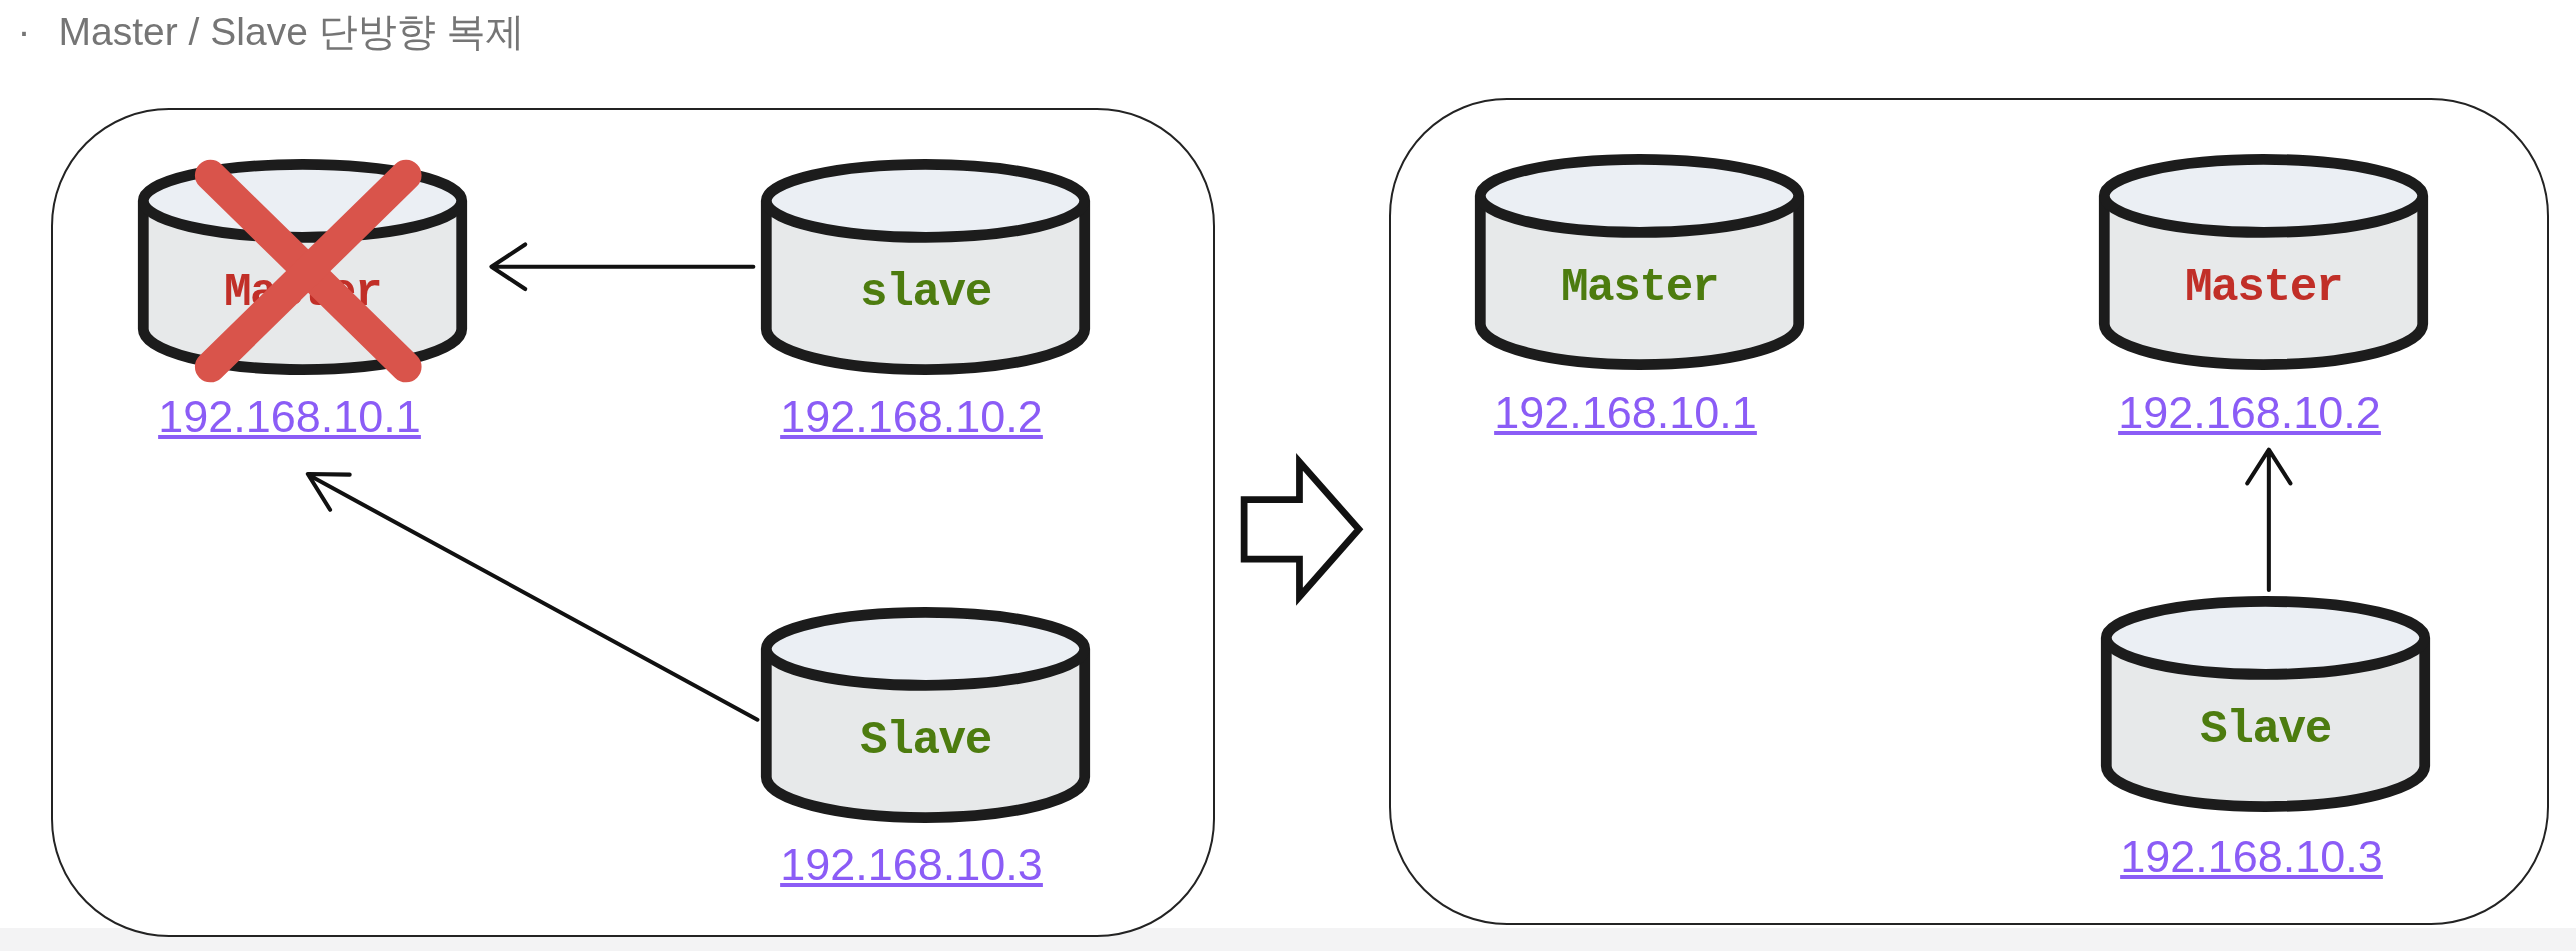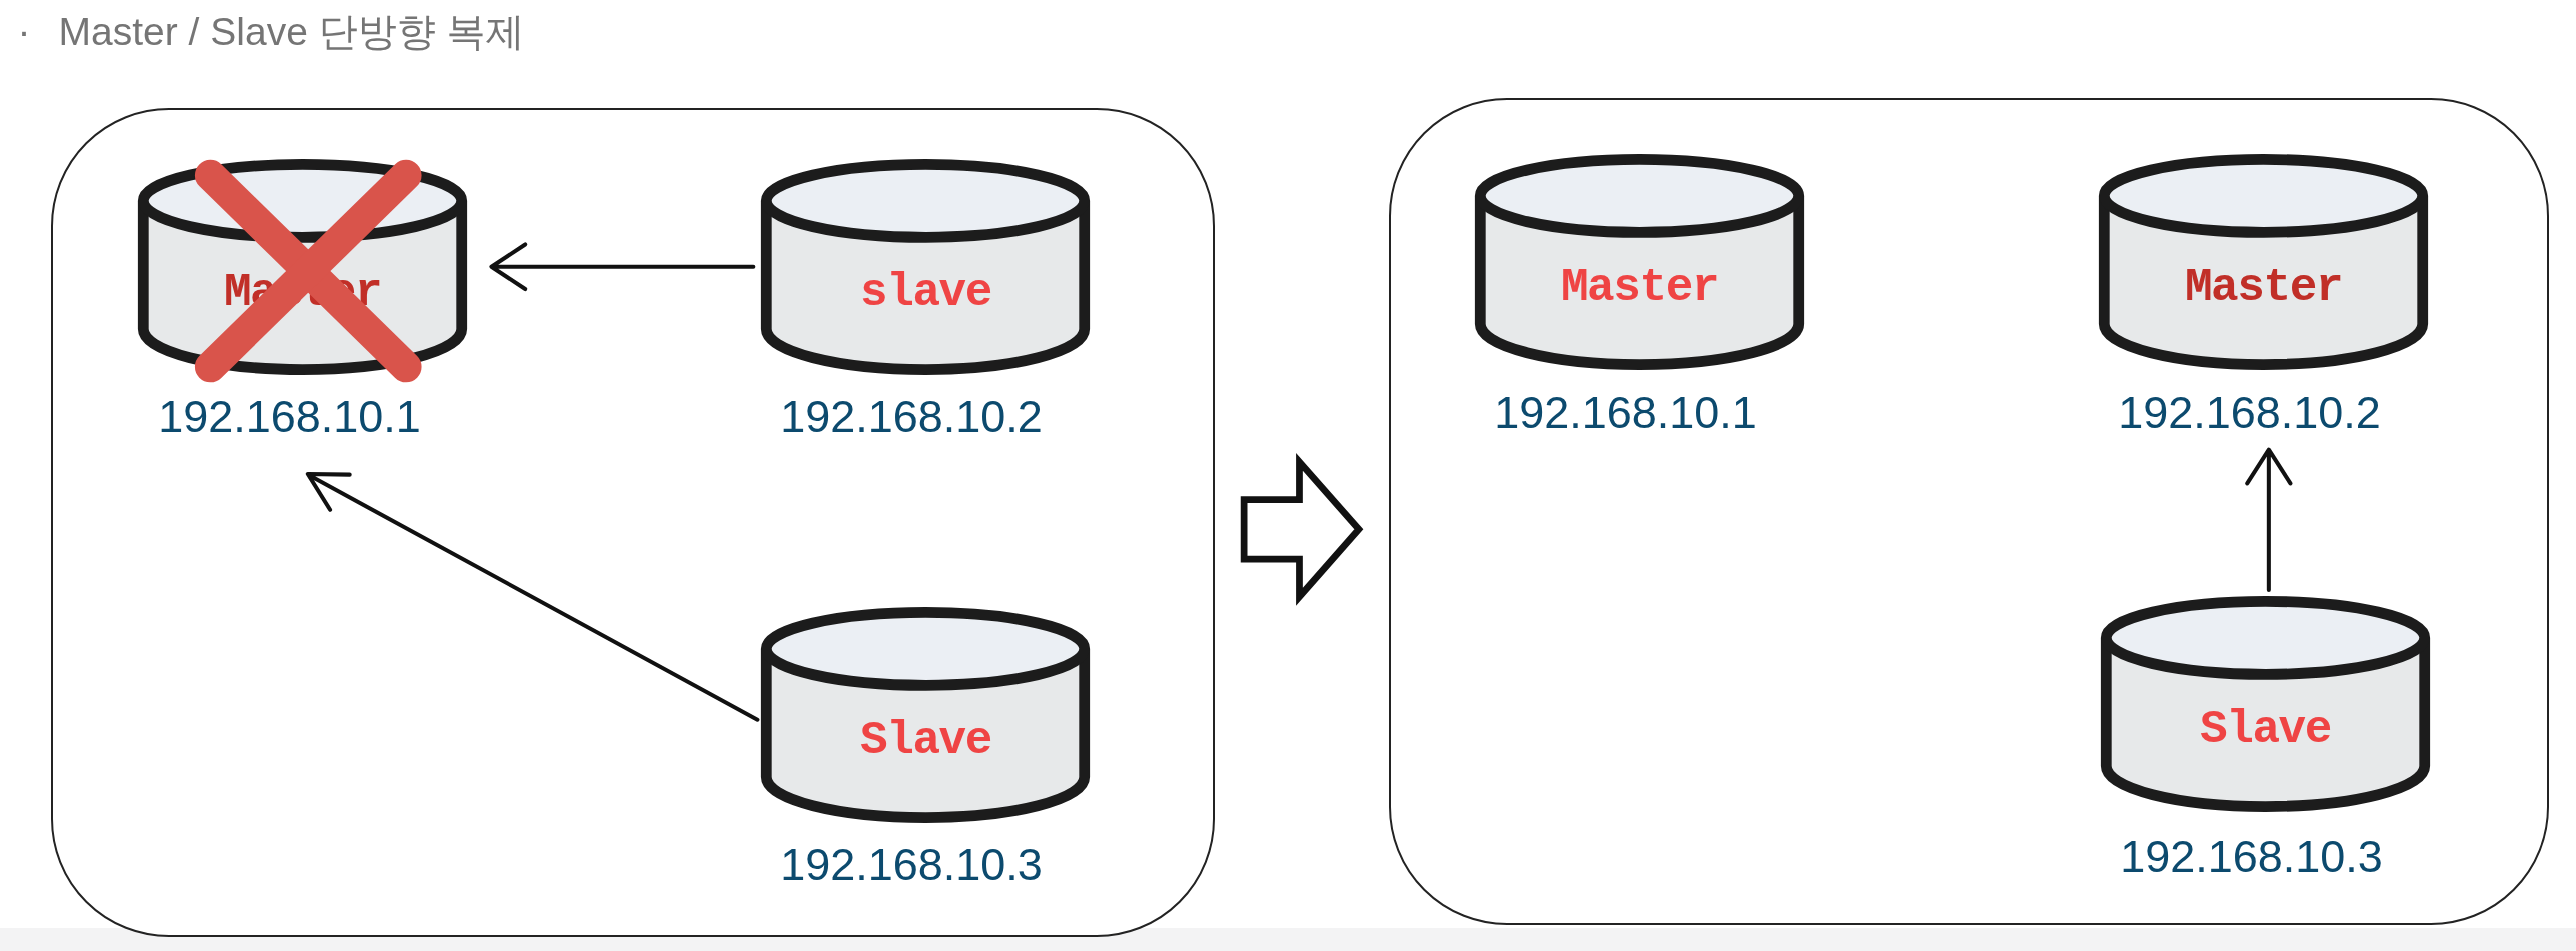--- a/index.html
+++ b/index.html
@@ -65,33 +65,34 @@
   .cyl-label {
     position: absolute;
     left: 0;
     top: 115px;
     width: 100%;
     text-align: center;
     font-family: "Liberation Mono", "DejaVu Sans Mono", monospace;
     font-weight: 700;
     font-size: 46px;
     line-height: 47px;
-    color: #ef4444;
+    color: #4d7c0f;
     letter-spacing: -1.4px;
   }
   .cyl-label.red { color: #c12f28; }
 
   .ip {
     position: absolute;
     width: 341px;
     text-align: center;
     font-size: 45px;
     line-height: 53px;
-    color: #0c4a6e;
+    color: #8b5cf6;
     white-space: nowrap;
+    text-decoration: underline;
   }
 </style>
 </head>
 <body>
 
 <div class="canvas">
 
   <div class="bottom-band"></div>
 
   <div class="title-row">

